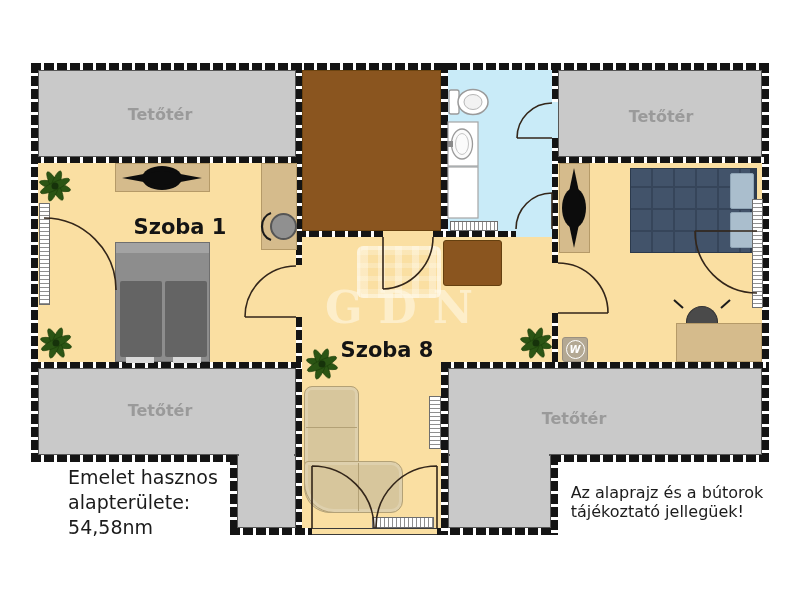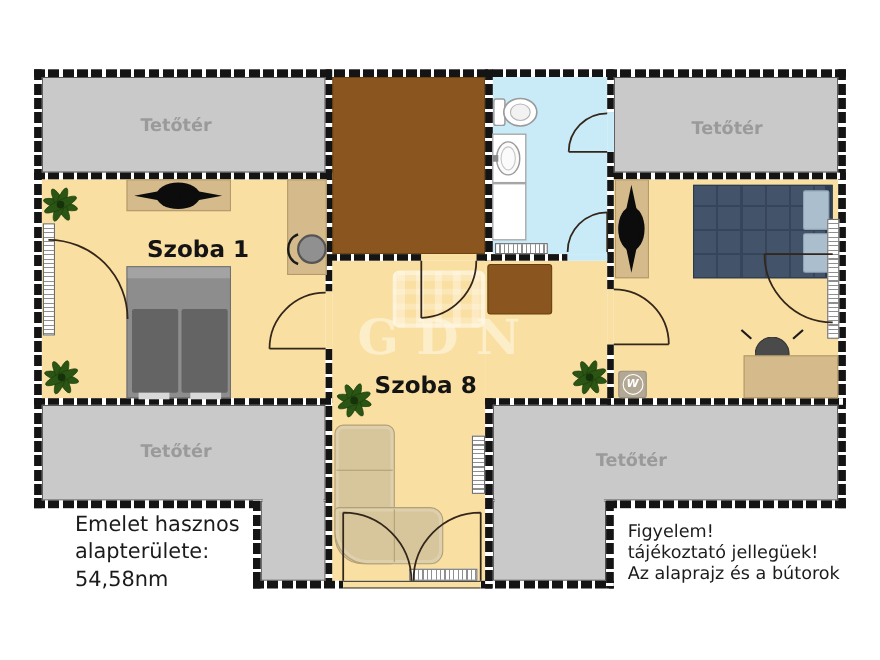--- a/index.html
+++ b/index.html
@@ -237,18 +237,17 @@
   </div>
   <div class="room-label" style="left:672px;top:287px">
   </div>
 
   <div class="note left-note" style="left:143px;top:502px">
     <div>Emelet hasznos</div>
     <div>alapterülete:</div>
     <div>54,58nm</div>
   </div>
   <div class="note right-note" style="left:667px;top:502px">
-    <div>Figyelem!</div>
+    <div>Az alaprajz és a bútorok</div>
     <div>tájékoztató jellegüek!</div>
-    <div>Az alaprajz és a bútorok</div>
   </div>
 
 </div>
 
 </body></html>

